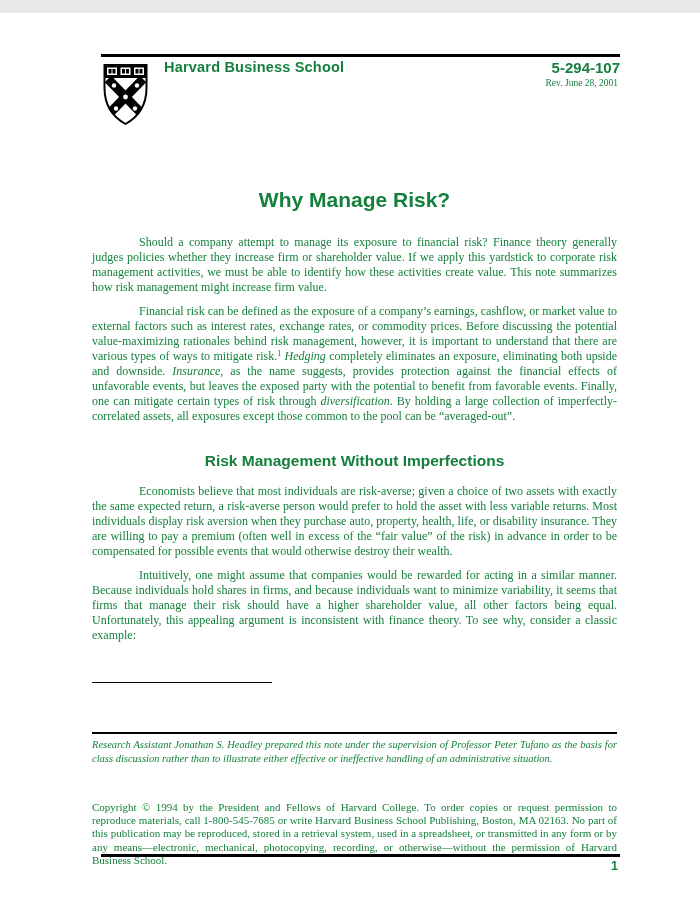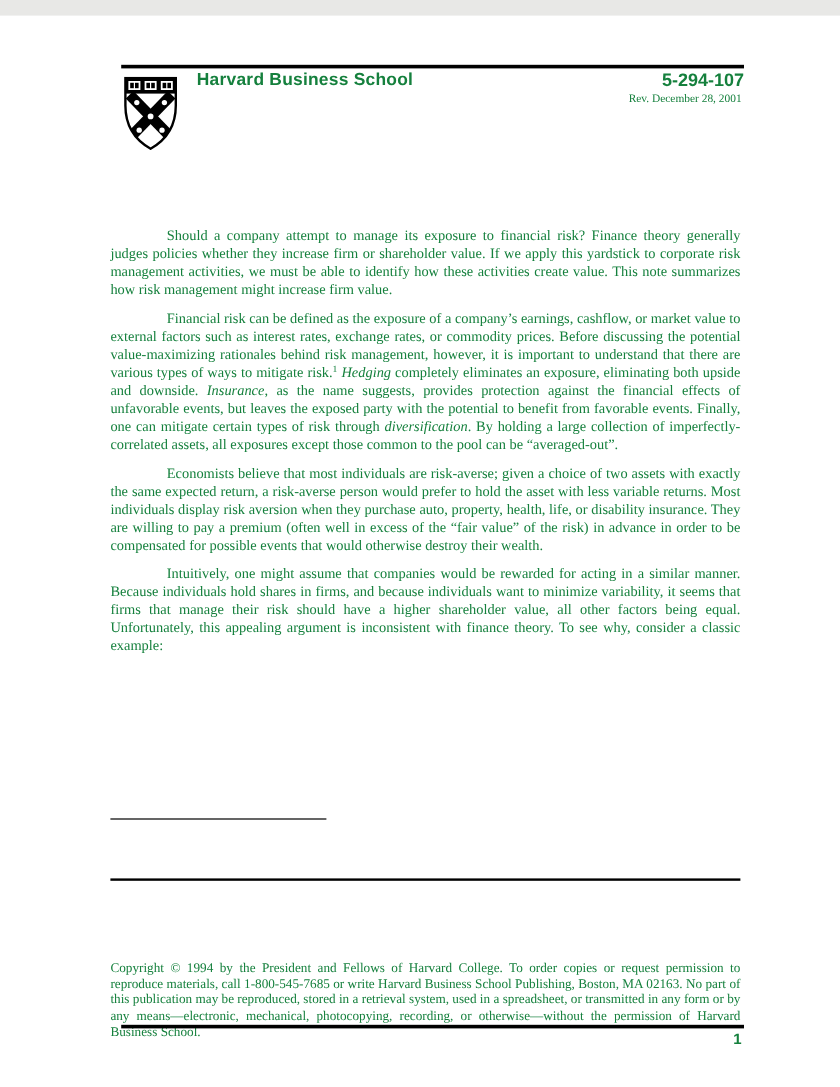--- a/index.html
+++ b/index.html
@@ -112,30 +112,33 @@
         <circle cx="34" cy="21.5" r="2.2"></circle>
         <circle cx="13" cy="44.5" r="2.2"></circle>
         <circle cx="32" cy="44.5" r="2.2"></circle>
       </g>
     </g>
     <path d="M1.5,1 H43.5 V24 C43.5,41 35,53 22.5,60 C10,53 1.5,41 1.5,24 Z" fill="none" stroke="#000" stroke-width="2"></path>
   </svg>
 
   <div class="school-name">Harvard Business School</div>
   <div class="doc-number">5-294-107</div>
-  <div class="rev-date">Rev. December 28, 2001</div>
+  <div class="rev-date">Rev. June 28, 2001</div>
 
   <div class="content">
+    <h1 class="doc-title">Why Manage Risk?</h1>
     <p class="body-para"><span>Should a company attempt to manage its exposure to financial risk? Finance theory generally judges policies whether they increase firm or shareholder value.  If we apply this yardstick to corporate risk management activities, we must be able to identify how these activities create value. This note summarizes how risk management might increase firm value.</span></p>
     <p class="body-para"><span>Financial risk can be defined as the exposure of a company’s earnings, cashflow, or market value to external factors such as interest rates, exchange rates, or commodity prices. Before discussing the potential value-maximizing rationales behind risk management, however, it is important to understand that there are various types of ways to mitigate risk.</span><sup class="fn-mark">1</sup><span> </span><i>Hedging</i><span> completely eliminates an exposure, eliminating both upside and downside.  </span><i>Insurance</i><span>, as the name suggests, provides protection against the financial effects of unfavorable events, but leaves the exposed party with the potential to benefit from favorable events.  Finally, one can mitigate certain types of risk through </span><i>diversification</i><span>.  By holding a large collection of imperfectly-correlated assets, all exposures except those common to the pool can be “averaged-out”.</span></p>
+    <h2 class="section-heading">Risk Management Without Imperfections</h2>
     <p class="body-para"><span>Economists believe that most individuals are risk-averse; given a choice of two assets with exactly the same expected return, a risk-averse person would prefer to hold the asset with less variable returns.  Most individuals display risk aversion when they purchase auto, property, health, life, or disability insurance.  They are willing to pay a premium (often well in excess of the “fair value” of the risk) in advance in order to be compensated for possible events that would otherwise destroy their wealth.</span></p>
     <p class="body-para"><span>Intuitively, one might assume that companies would be rewarded for acting in a similar manner.  Because individuals hold shares in firms, and because individuals want to minimize variability, it seems that firms that manage their risk should have a higher shareholder value, all other factors being equal.  Unfortunately, this appealing argument is inconsistent with finance theory.  To see why, consider a classic example:</span></p>
   </div>
 
   <div class="rule fn-rule"></div>
 
   <div class="rule mid-rule"></div>
+  <div class="colophon">Research Assistant Jonathan S. Headley prepared this note under the supervision of Professor Peter Tufano as the basis for class discussion rather than to illustrate either effective or ineffective handling of an administrative situation.</div>
   <div class="copyright">Copyright © 1994 by the President and Fellows of Harvard College.  To order copies or request permission to reproduce materials, call 1-800-545-7685 or write Harvard Business School Publishing, Boston, MA 02163.  No part of this publication may be reproduced, stored in a retrieval system, used in a spreadsheet, or transmitted in any form or by any means—electronic, mechanical, photocopying, recording, or otherwise—without the permission of Harvard Business School.</div>
 
   <div class="rule bottom-rule"></div>
   <div class="page-number">1</div>
 
 </div>
 
 </body></html>

